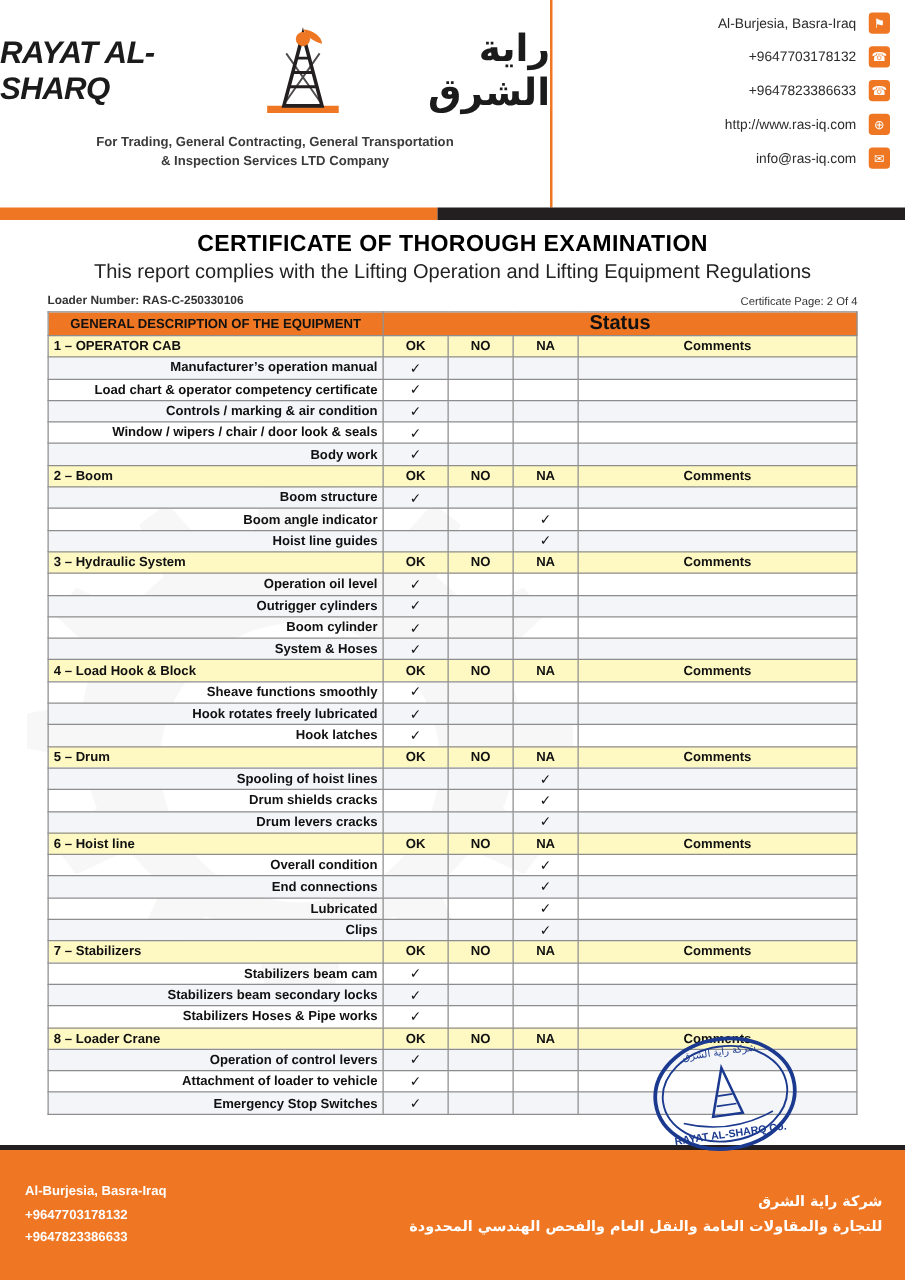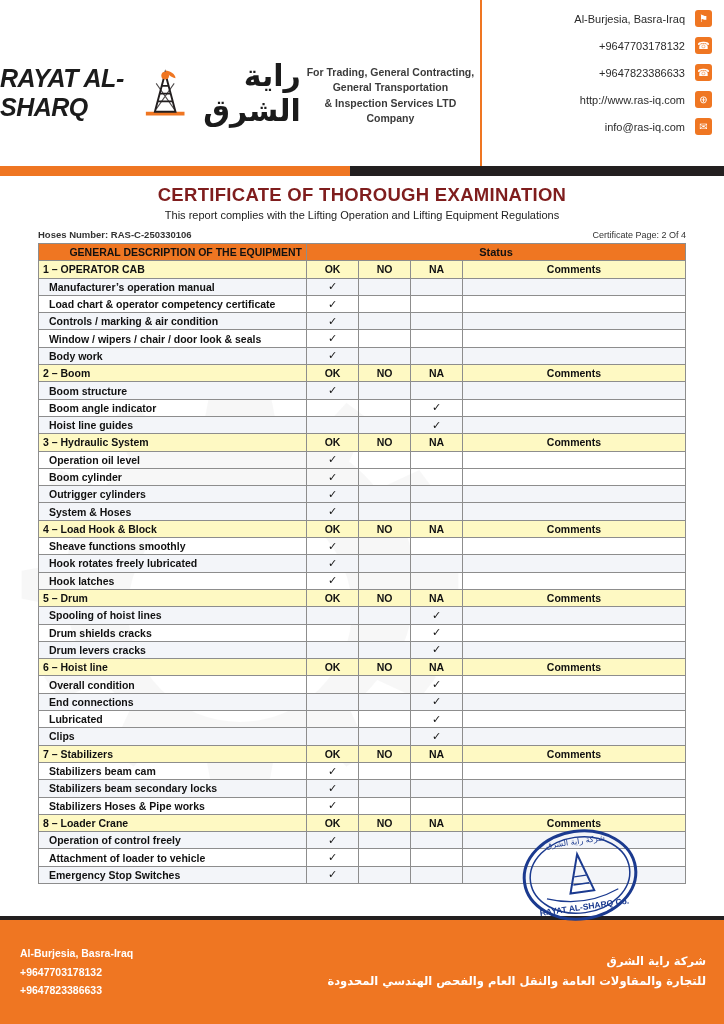--- a/index.html
+++ b/index.html
@@ -23,23 +23,24 @@
   }
   .page { position:relative; z-index:2; width:724px; height:1024px; }
 
   
   .header {
     display:flex;
     height:166px;
     border-bottom:0;
   }
   .header-left {
-    width:480px;
+    width:440px;
     padding:12px 0 0 0;
     display:flex;
+    flex-direction:column;
     align-items:center;
     justify-content:flex-start;
   }
   .logo-row {
     display:flex;
     align-items:center;
     justify-content:center;
     gap:6px;
     width:100%;
     margin-top:8px;
@@ -100,24 +101,24 @@
   .bar-row { display:flex; height:10px; }
   .bar-orange { background:#ef7622; }
   .bar-dark { background:#231f20; }
 
   
   .title-block { text-align:center; padding:8px 0 2px; }
   .title-main {
     font-size:18.5px;
     font-weight:bold;
     letter-spacing:0.3px;
-    color:#7f1d1d;
+    color:#000000;
   }
   .title-sub {
-    font-size:11px;
+    font-size:16px;
     color:#222;
     margin-top:3px;
   }
   .meta-row {
     display:flex;
     justify-content:space-between;
     align-items:flex-end;
     padding:6px 38px 3px 38px;
     font-size:9.5px;
     color:#333;
@@ -139,40 +140,40 @@
     padding:0 4px;
   }
   .col-desc { width:268px; }
   .col-ok, .col-no, .col-na { width:52px; }
   .col-com { width:auto; }
 
   .hdr-desc {
     background:#ef7622;
     color:#111;
     font-weight:bold;
-    text-align:right;
+    text-align:center;
     font-size:10.5px;
     margin-top:14px;
   }
   .hdr-status {
     background:#ef7622;
     color:#111;
     font-weight:bold;
     text-align:center;
-    font-size:11px;
+    font-size:16px;
   }
   tr.section td {
     background:#fef9c3;
     font-weight:bold;
     color:#111;
   }
   tr.section td.s-label { text-align:left; }
   tr.section td.s-col { text-align:center; }
   tr.item td.i-label {
-    text-align:left;
+    text-align:right;
     font-weight:bold;
     padding-left:10px;
     color:#111;
   }
   tr.item td.i-cell { text-align:center; }
   tr.item.alt td { background:#f3f5f9; }
   .tick { font-size:11px; color:#111; }
 
   
   .stamp {
@@ -282,21 +283,21 @@
     <div class="bar-dark" style="flex:1"></div>
   </div>
 
   <div class="title-block">
     <div class="title-main">CERTIFICATE OF THOROUGH EXAMINATION</div>
     <div class="title-sub">This report complies with the Lifting Operation and Lifting Equipment Regulations</div>
   </div>
 
   <div class="meta-row">
     <div class="meta-left">
-      <span>Hoses Number:</span>
+      <span>Loader Number:</span>
       <span>RAS-C-250330106</span>
     </div>
     <div class="meta-right">Certificate Page: 2 Of 4</div>
   </div>
 
   <div class="tbl-wrap">
     <table class="chk">
       <colgroup>
         <col class="col-desc">
           <col class="col-ok">
@@ -388,35 +389,35 @@
             <td class="s-col">NA</td>
             <td class="s-col">Comments</td>
           </tr>
           <tr class="item">
             <td class="i-label">Operation oil level</td>
             <td class="i-cell tick">✓</td>
             <td class="i-cell tick"></td>
             <td class="i-cell tick"></td>
             <td class="i-cell" style="text-align: left;"></td>
           </tr>
+          <tr class="item alt">
+            <td class="i-label">Outrigger cylinders</td>
+            <td class="i-cell tick">✓</td>
+            <td class="i-cell tick"></td>
+            <td class="i-cell tick"></td>
+            <td class="i-cell" style="text-align: left;"></td>
+          </tr>
           <tr class="item">
             <td class="i-label">Boom cylinder</td>
             <td class="i-cell tick">✓</td>
             <td class="i-cell tick"></td>
             <td class="i-cell tick"></td>
             <td class="i-cell" style="text-align: left;"></td>
           </tr>
           <tr class="item alt">
-            <td class="i-label">Outrigger cylinders</td>
-            <td class="i-cell tick">✓</td>
-            <td class="i-cell tick"></td>
-            <td class="i-cell tick"></td>
-            <td class="i-cell" style="text-align: left;"></td>
-          </tr>
-          <tr class="item alt">
             <td class="i-label">System &amp; Hoses</td>
             <td class="i-cell tick">✓</td>
             <td class="i-cell tick"></td>
             <td class="i-cell tick"></td>
             <td class="i-cell" style="text-align: left;"></td>
           </tr>
           <tr class="section">
             <td class="s-label">4 – Load Hook &amp; Block</td>
             <td class="s-col">OK</td>
             <td class="s-col">NO</td>
@@ -536,21 +537,21 @@
             <td class="i-cell" style="text-align: left;"></td>
           </tr>
           <tr class="section">
             <td class="s-label">8 – Loader Crane</td>
             <td class="s-col">OK</td>
             <td class="s-col">NO</td>
             <td class="s-col">NA</td>
             <td class="s-col">Comments</td>
           </tr>
           <tr class="item alt">
-            <td class="i-label">Operation of control freely</td>
+            <td class="i-label">Operation of control levers</td>
             <td class="i-cell tick">✓</td>
             <td class="i-cell tick"></td>
             <td class="i-cell tick"></td>
             <td class="i-cell" style="text-align: left;"></td>
           </tr>
           <tr class="item">
             <td class="i-label">Attachment of loader to vehicle</td>
             <td class="i-cell tick">✓</td>
             <td class="i-cell tick"></td>
             <td class="i-cell tick"></td>

